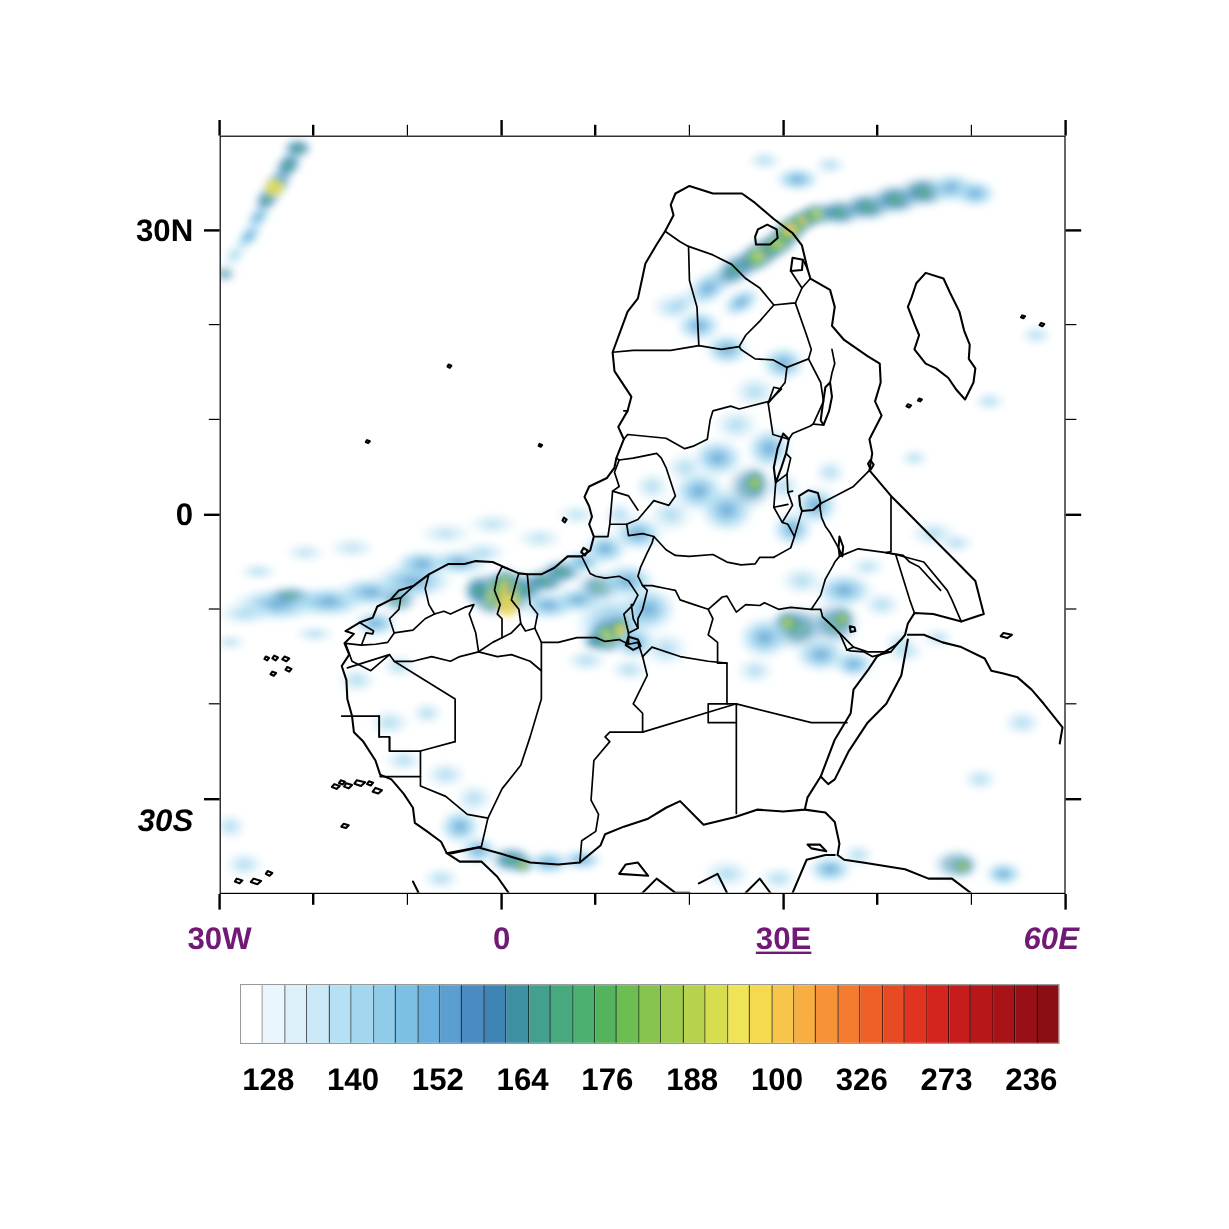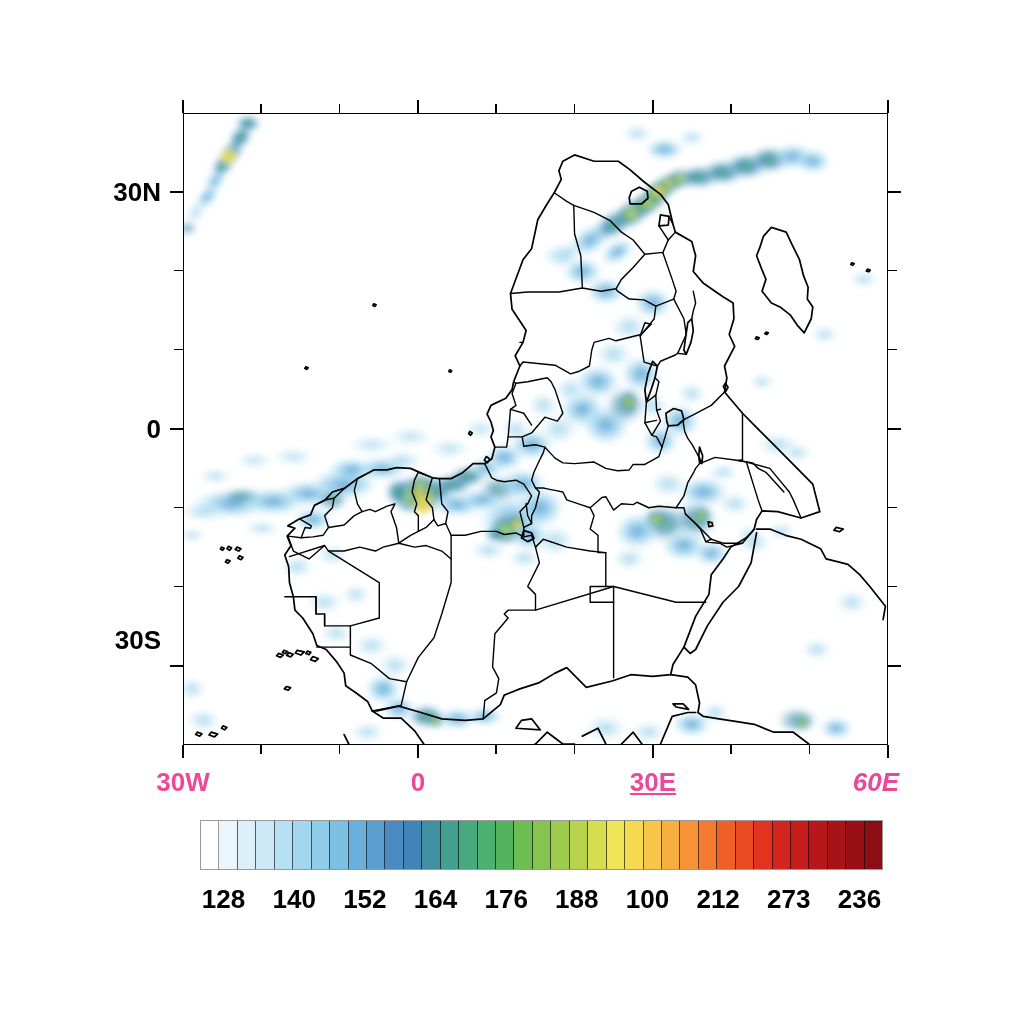--- a/index.html
+++ b/index.html
@@ -39,21 +39,21 @@
   .tick.major-y { width:13px; height:1.7px; }
   .tick.minor-y { width:9px;  height:1.4px; }
   .tick.major-x { height:13px; width:1.7px; }
   .tick.minor-x { height:9px;  width:1.4px; }
 
   .ylabel {
     position:absolute; font-size:26px; font-weight:bold; color:#000;
     text-align:right; white-space:nowrap; transform:translateY(-50%);
   }
   .xlabel {
-    position:absolute; font-size:26px; font-weight:bold; color:#ec4899;
+    position:absolute; font-size:26px; font-weight:bold; color:#701a75;
     text-align:center; white-space:nowrap; transform:translateX(-50%);
   }
 
   
   #cbar {
     position:absolute; left:200px; top:820px;
     width:683px; height:50px;
     display:flex; border:1px solid #9a9a9a; background:#fff;
   }
   #cbar .cell { flex:1 1 0; height:100%; border-right:1px solid rgba(0,0,0,.62); }
@@ -540,21 +540,21 @@
       <div class="tick minor-x" style="left: 260.333px; top: 104px;"></div>
       <div class="tick minor-x" style="left: 338.667px; top: 104px;"></div>
       <div class="tick minor-x" style="left: 495.333px; top: 104px;"></div>
       <div class="tick minor-x" style="left: 573.667px; top: 104px;"></div>
       <div class="tick minor-x" style="left: 730.333px; top: 104px;"></div>
       <div class="tick minor-x" style="left: 808.667px; top: 104px;"></div>
     </div>
   <div id="labels-layer">
       <div class="ylabel" style="top: 192px; right: 863px;">30N</div>
       <div class="ylabel" style="top: 429px; right: 863px;">0</div>
-      <div class="ylabel" style="top: 640px; right: 863px;">30S</div>
+      <div class="ylabel" style="top: 684px; right: 863px; font-style: italic;">30S</div>
       <div class="xlabel" style="left: 183px; top: 767px;">30W</div>
       <div class="xlabel" style="left: 418px; top: 767px;">0</div>
       <div class="xlabel" style="left: 653px; top: 767px; text-decoration: underline;">30E</div>
       <div class="xlabel" style="left: 876px; top: 767px; font-style: italic;">60E</div>
     </div>
 
   <div id="cbar">
       <div class="cell first" style="background: rgb(255, 255, 255);"></div>
       <div class="cell" style="background: rgb(234, 246, 251);"></div>
       <div class="cell" style="background: rgb(220, 240, 249);"></div>
@@ -594,18 +594,18 @@
       <div class="cell" style="background: rgb(138, 14, 20);"></div>
     </div>
   <div id="cblabels">
       <div class="cblabel" style="left: 223.552px;">128</div>
       <div class="cblabel" style="left: 294.207px;">140</div>
       <div class="cblabel" style="left: 364.862px;">152</div>
       <div class="cblabel" style="left: 435.517px;">164</div>
       <div class="cblabel" style="left: 506.172px;">176</div>
       <div class="cblabel" style="left: 576.828px;">188</div>
       <div class="cblabel" style="left: 647.483px;">100</div>
-      <div class="cblabel" style="left: 718.138px;">212</div>
+      <div class="cblabel" style="left: 718.138px;">326</div>
       <div class="cblabel" style="left: 788.793px;">273</div>
       <div class="cblabel" style="left: 859.448px;">236</div>
     </div>
 
 </div>
 
 </body></html>

